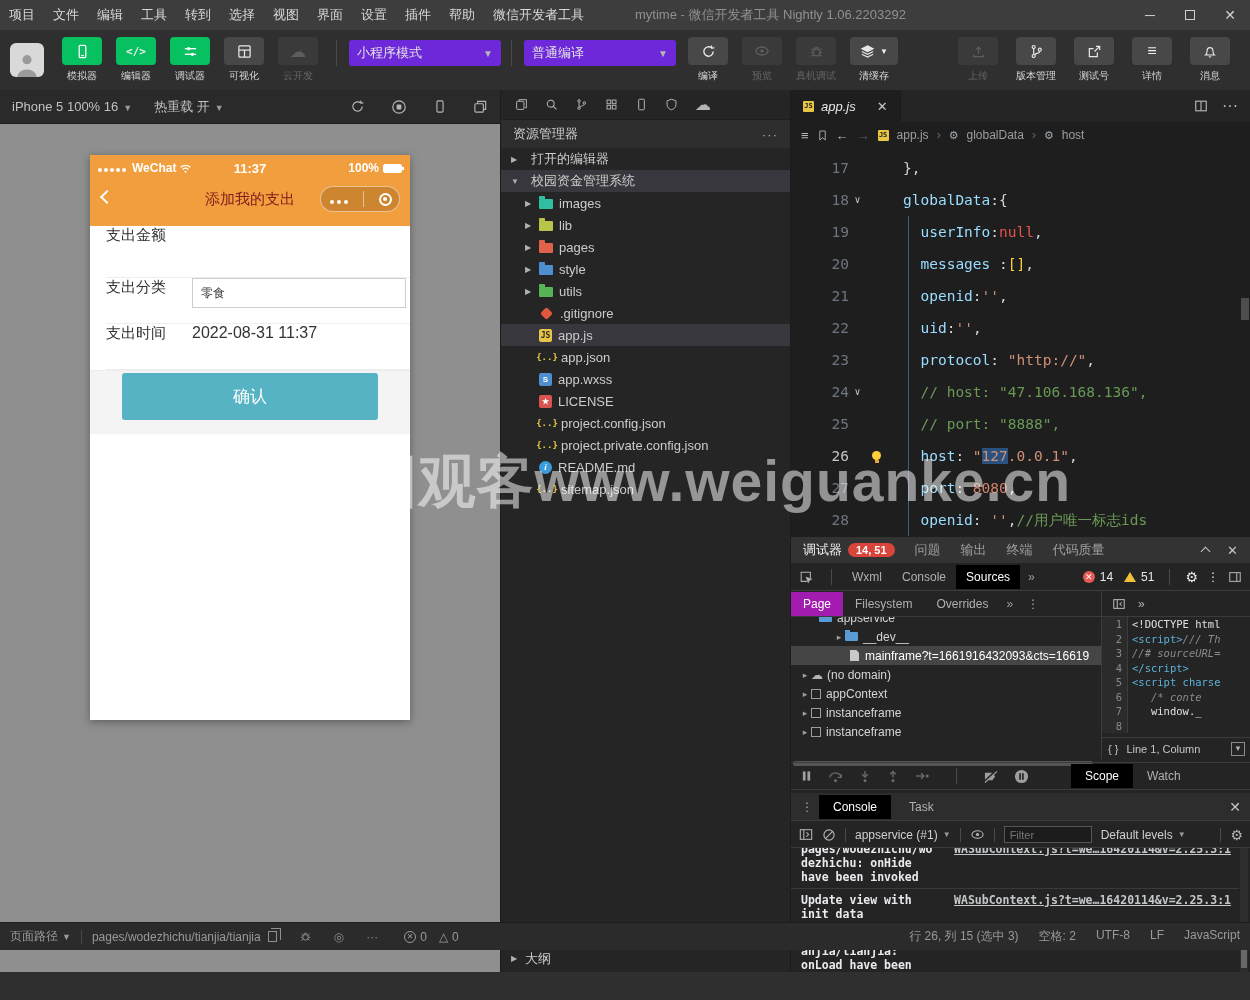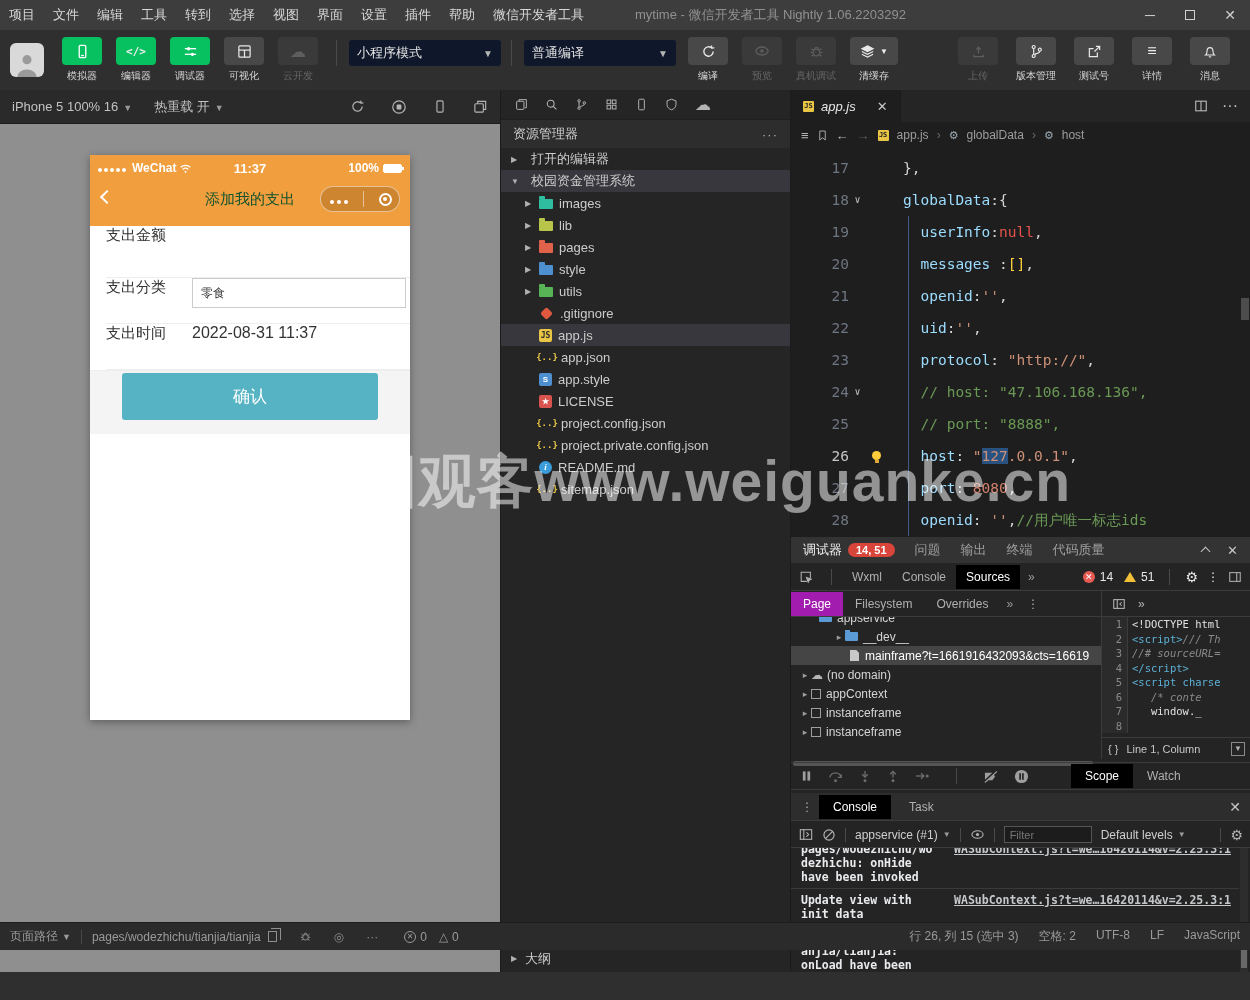--- a/index.html
+++ b/index.html
@@ -21,41 +21,41 @@
   .toolbar { position:absolute; left:0; top:30px; width:1250px; height:60px; background:#2f2f2f;
              display:flex; align-items:center; padding:0 10px; }
   .avatar { width:34px; height:34px; border-radius:6px; background:#d9d9d9; display:flex; align-items:flex-end; justify-content:center; overflow:hidden; margin-right:12px; }
   .tbtn { display:flex; flex-direction:column; align-items:center; width:52px; margin-right:2px; }
   .ibox { width:40px; height:28px; border-radius:4px; display:flex; align-items:center; justify-content:center; background:#484848; color:#ededed; }
   .ibox.green { background:#07c160; }
   .ibox.dis { background:#3a3a3a; color:#5e5e5e; }
   .tbtn .lbl { font-size:10px; color:#d6d6d6; margin-top:4px; white-space:nowrap; }
   .tbtn .lbl.dim { color:#666; }
   .tb-sep { width:1px; height:26px; background:#4a4a4a; margin:0 12px 14px 10px; }
-  .dropdown { width:152px; height:26px; background:#0f172a; border-radius:3px; color:#e2e2e2;
+  .dropdown { width:152px; height:26px; background:#6d28d9; border-radius:3px; color:#e2e2e2;
               font-size:13px; display:flex; align-items:center; padding:0 8px; margin-bottom:14px; }
   .dropdown .caret { margin-left:auto; font-size:10px; color:#b5b5b5; }
   .right-group { margin-left:auto; display:flex; }
   .right-group .tbtn { width:56px; }
   .codeglyph { font-size:11px; font-weight:bold; font-family:"DejaVu Sans Mono",monospace; }
 
   
   .sim-toolbar { position:absolute; left:0; top:90px; width:500px; height:34px; background:#2a2a2a;
                  border-bottom:1px solid #1d1d1d; display:flex; align-items:center; font-size:13px; color:#c2c2c2; padding:0 12px; }
   .sim-toolbar .caret { font-size:9px; color:#9a9a9a; margin:0 0 0 5px; }
   .sim-icons { margin-left:auto; display:flex; gap:26px; align-items:center; color:#b5b5b5; }
   .sim-area { position:absolute; left:0; top:124px; width:500px; height:848px; background:#8f8f8f; }
   .phone { position:absolute; left:90px; top:31px; width:320px; height:565px; background:#fff; box-shadow:0 2px 8px rgba(0,0,0,.35); }
   .p-status { height:26px; background:#f09e3e; color:#fff; display:flex; align-items:center; padding:0 8px; font-size:12px; font-weight:bold; }
   .p-status .dots i { display:inline-block; width:4px; height:4px; border-radius:50%; background:#fff; margin-right:2px; }
   .p-time { position:absolute; left:0; right:0; text-align:center; font-size:13px; }
   .p-batt { margin-left:auto; display:flex; align-items:center; gap:4px; z-index:1; }
   .batt { width:19px; height:9px; border:1px solid #fff; border-radius:2px; position:relative; background:#fff; }
   .batt::after { content:""; position:absolute; right:-3px; top:2px; width:2px; height:3px; background:#fff; }
-  .p-nav { height:37px; background:#f09e3e; color:#14532d; position:relative; display:flex; align-items:center; justify-content:center; }
+  .p-nav { height:37px; background:#f09e3e; color:#7f1d1d; position:relative; display:flex; align-items:center; justify-content:center; }
   .p-back { position:absolute; left:12px; top:11px; width:10px; height:10px; border-left:2.5px solid #fff; border-bottom:2.5px solid #fff; transform:rotate(45deg); }
   .p-title { font-size:15px; }
   .capsule { position:absolute; right:10px; top:5px; width:80px; height:26px; border-radius:14px;
              background:rgba(120,70,10,.28); border:1px solid rgba(255,255,255,.5); display:flex; align-items:center; justify-content:space-around; }
   .cap-dots i { display:inline-block; width:4px; height:4px; border-radius:50%; background:#fff; margin:0 1.5px; }
   .cap-div { width:1px; height:16px; background:rgba(255,255,255,.5); }
   .cap-ring { width:13px; height:13px; border:2px solid #fff; border-radius:50%; position:relative; }
   .cap-ring::after { content:""; position:absolute; left:2.5px; top:2.5px; width:4px; height:4px; border-radius:50%; background:#fff; }
   .p-strip { height:8px; background:#f09e3e; }
   .p-body { color:#333; }
@@ -577,21 +577,21 @@
           <span class="lbl">app.js</span>
         </div>
         <div class="exp-row lvl1">
           <span class="arrow"></span>
           <span class="fi fi-json">{..}</span>
           <span class="lbl">app.json</span>
         </div>
         <div class="exp-row lvl1">
           <span class="arrow"></span>
           <span class="fi fi-wxss">S</span>
-          <span class="lbl">app.style</span>
+          <span class="lbl">app.wxss</span>
         </div>
         <div class="exp-row lvl1">
           <span class="arrow"></span>
           <span class="fi fi-license">★</span>
           <span class="lbl">LICENSE</span>
         </div>
         <div class="exp-row lvl1">
           <span class="arrow"></span>
           <span class="fi fi-json">{..}</span>
           <span class="lbl">project.config.json</span>

